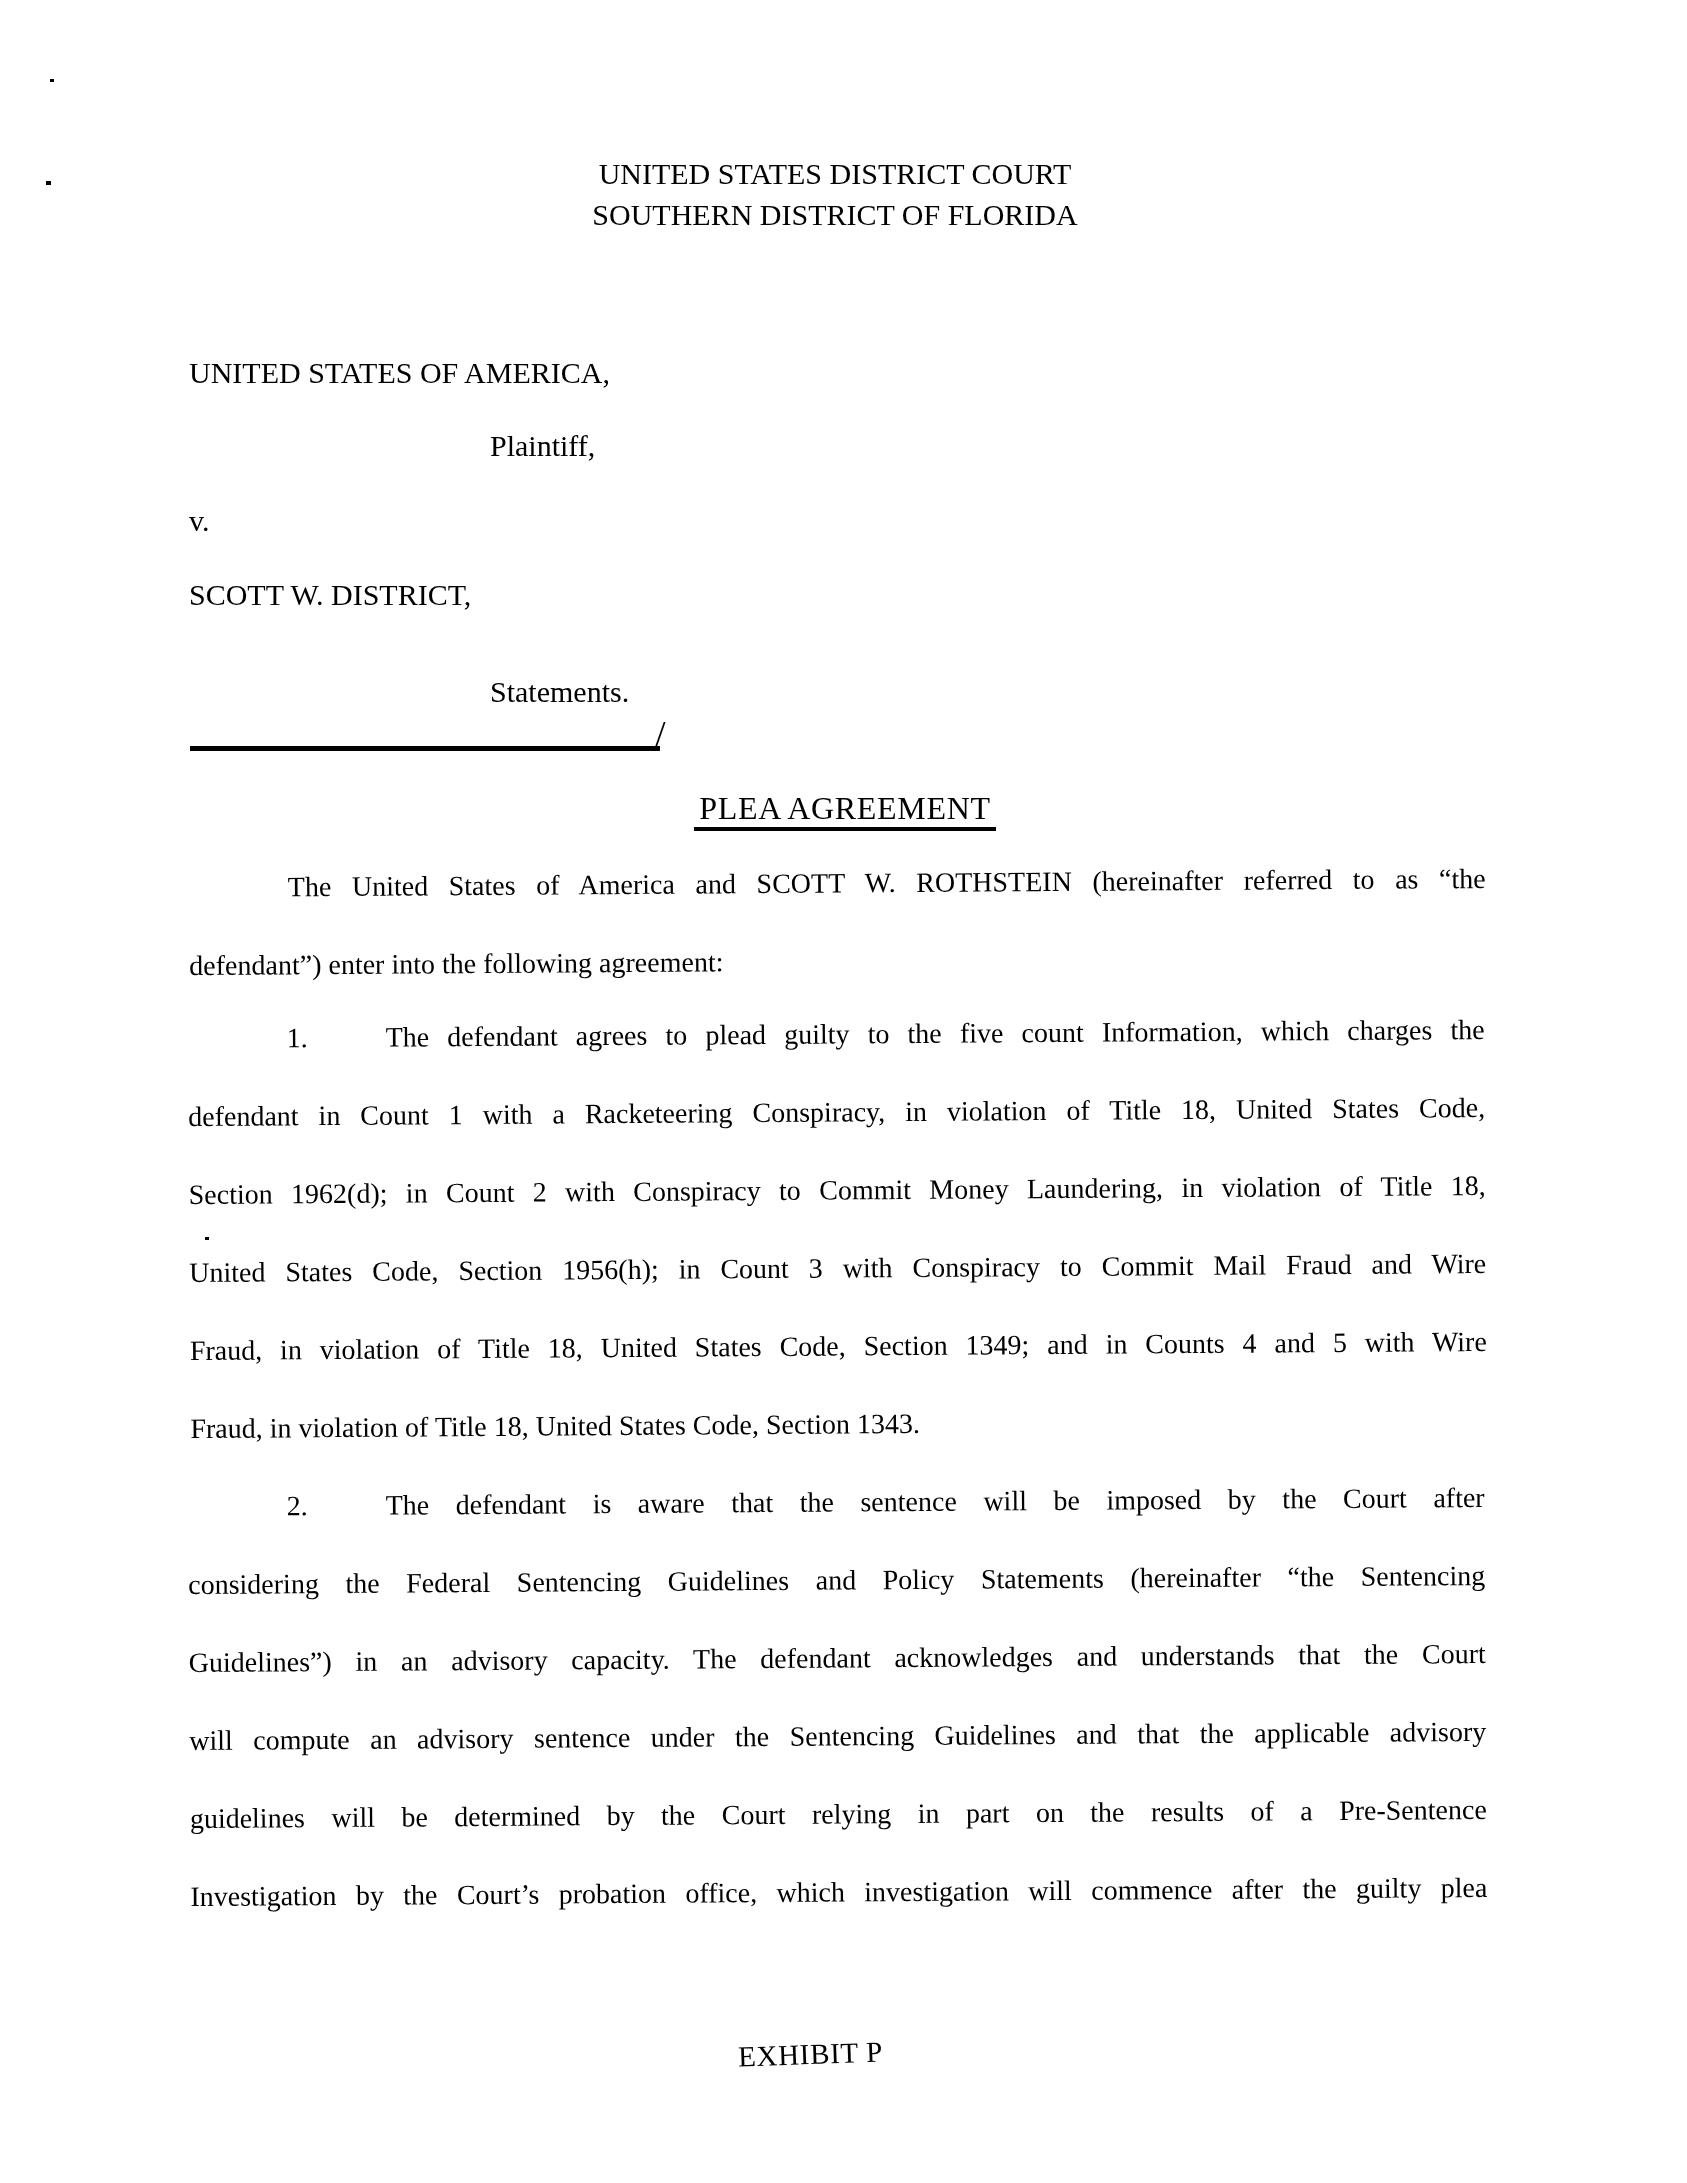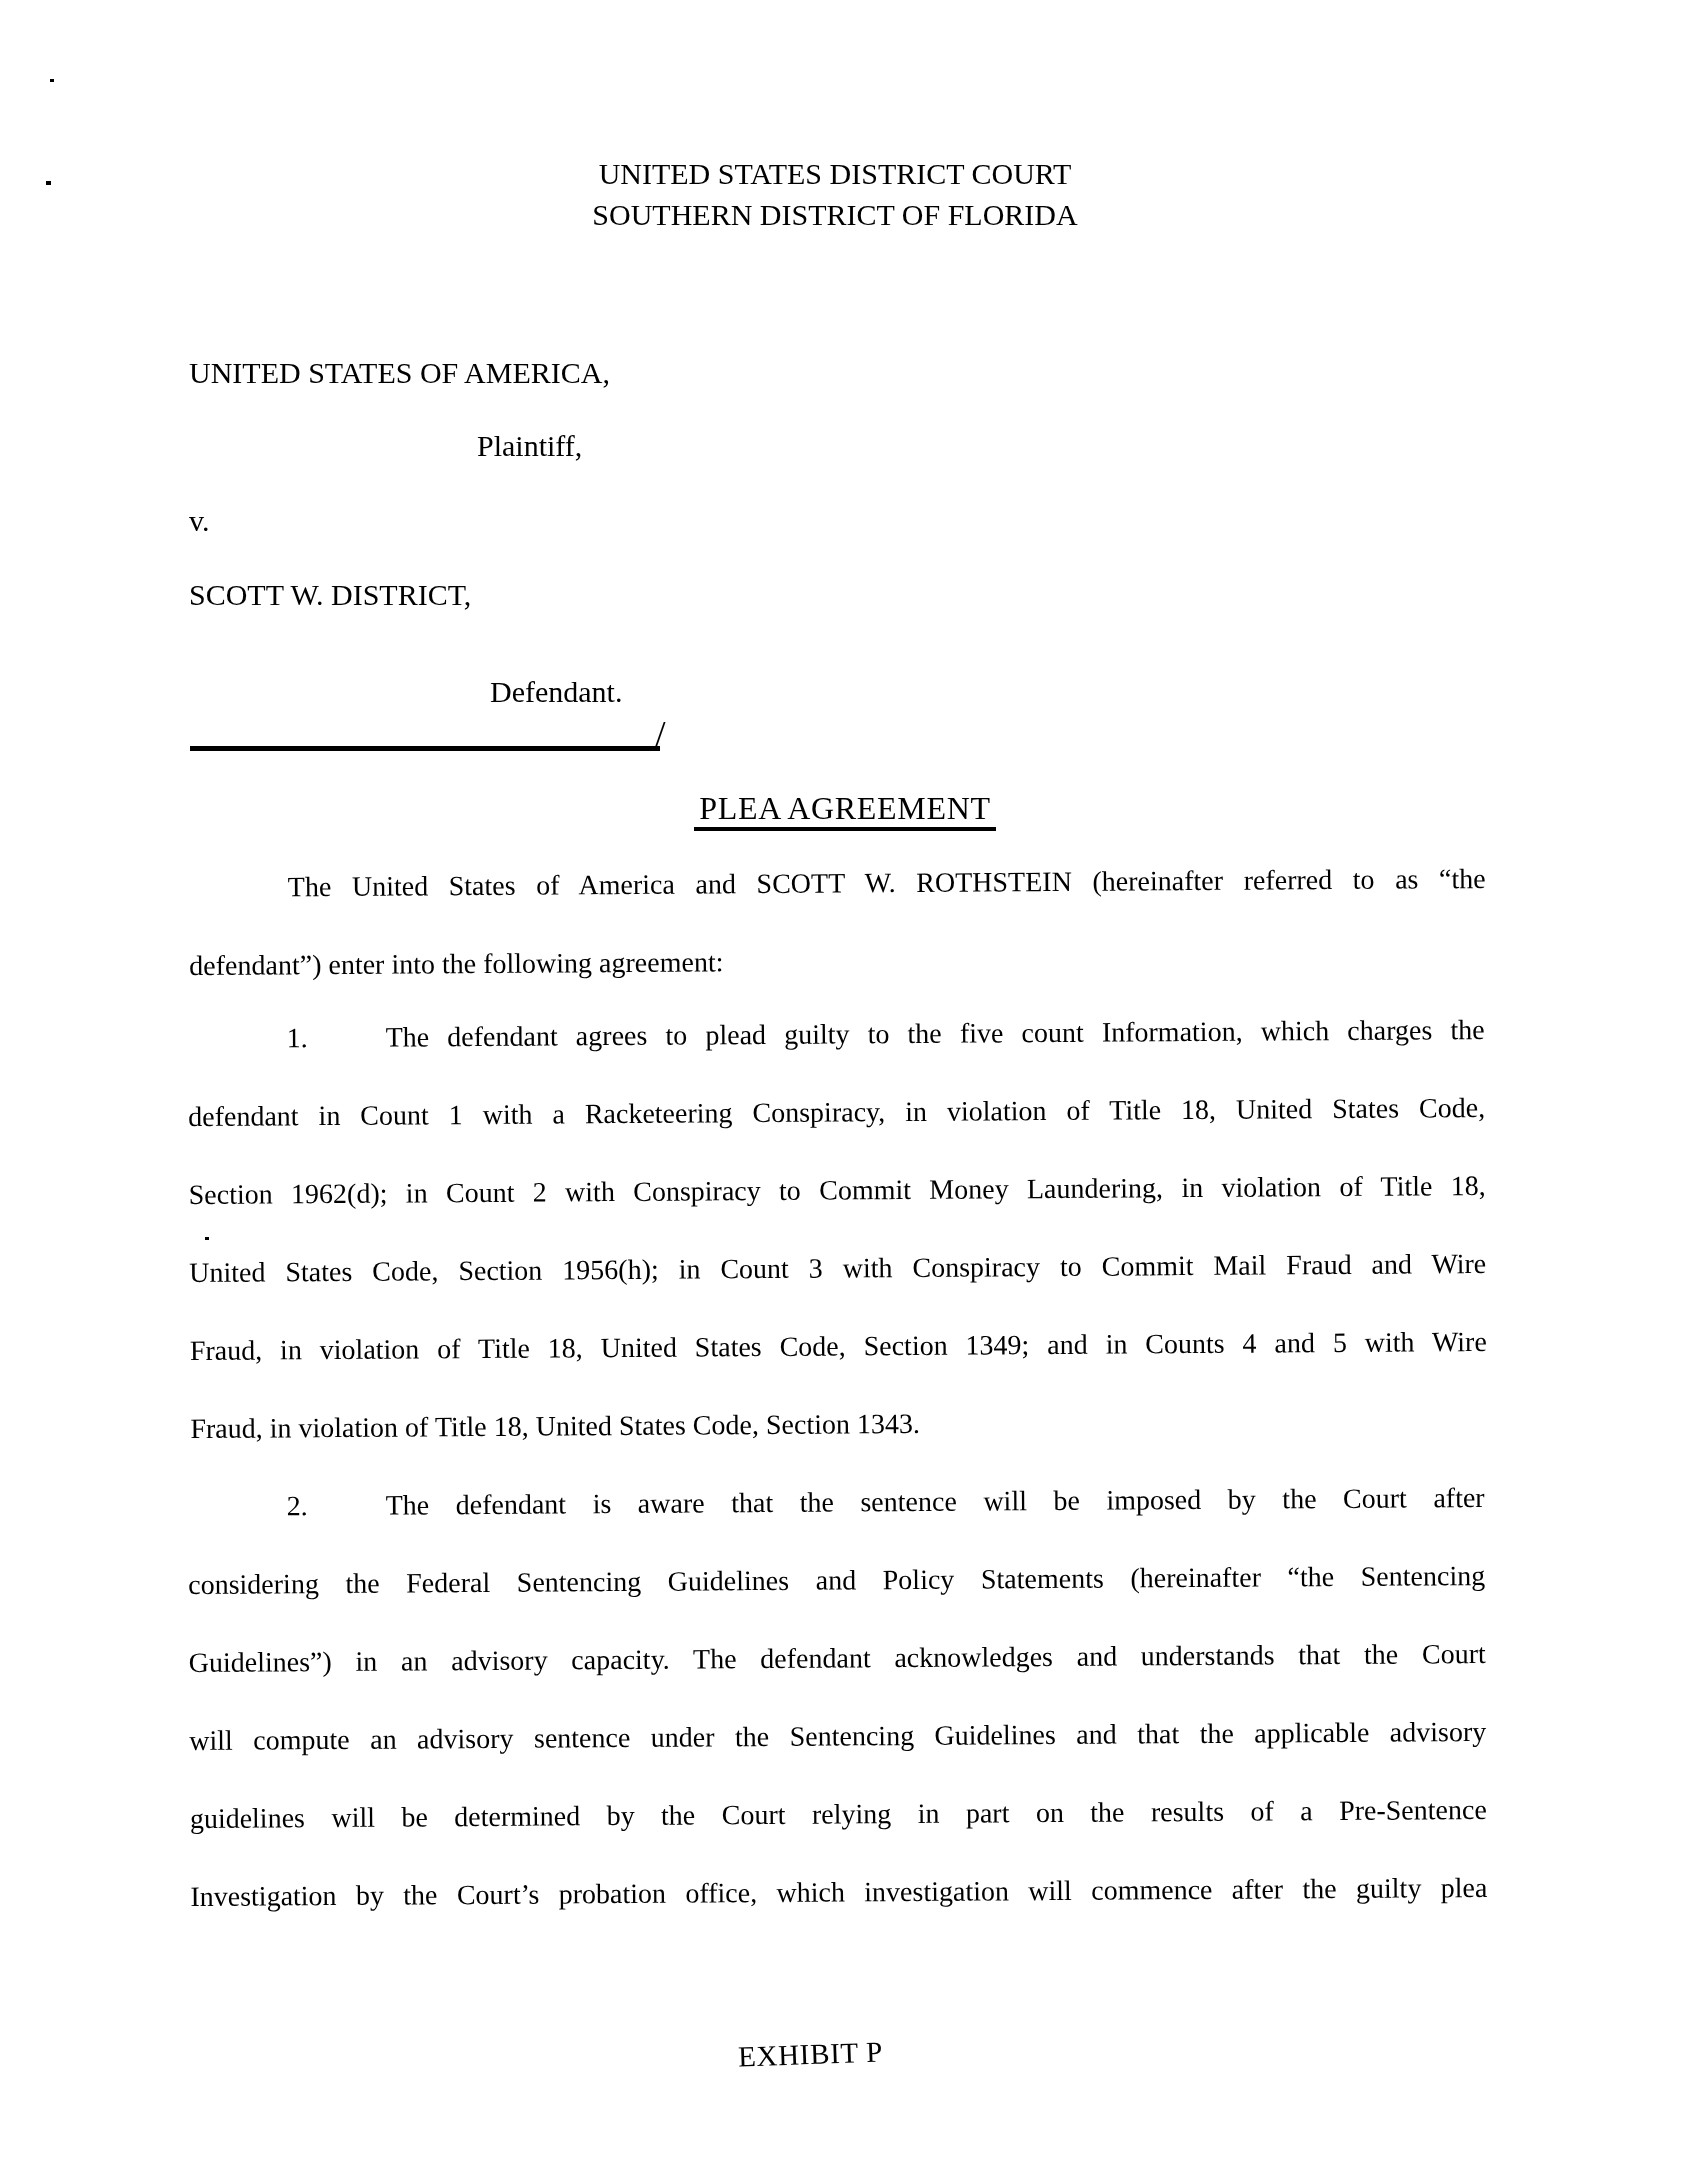--- a/index.html
+++ b/index.html
@@ -76,24 +76,24 @@
 
   <div class="artifact" style="left:50px; top:79px; width:4px; height:3.3px;"></div>
   <div class="artifact" style="left:46px; top:181px; width:5.3px; height:4px;"></div>
   <div class="artifact" style="left:205px; top:1237px; width:4px; height:3.3px;"></div>
 
   <div class="centered hdr" style="top:159px;">UNITED STATES DISTRICT COURT</div>
   <div class="centered hdr" style="top:200px;">SOUTHERN DISTRICT OF FLORIDA</div>
 
 
   <div class="abs cap" style="left:189px; top:358px;">UNITED STATES OF AMERICA,</div>
-  <div class="abs cap" style="left:477px; top:431px;text-align:center;">Plaintiff,</div>
+  <div class="abs cap" style="left:490px; top:431px;text-align:center;">Plaintiff,</div>
   <div class="abs cap" style="left:189px; top:506px;">v.</div>
   <div class="abs cap" style="left:189px; top:580px;">SCOTT W. DISTRICT,</div>
-  <div class="abs cap" style="left:490px; top:677px;">Defendant.</div>
+  <div class="abs cap" style="left:490px; top:677px;">Statements.</div>
   <div class="abs slash" style="left:655px; top:715px;">/</div>
   <div class="abs caption-rule" style="left:190px; top:746px; width:470px;"></div>
 
   <div class="centered doc-title" style="top:792px;">
     <span class="u">PLEA AGREEMENT</span>
   </div>
 
   <div class="para" style="top:849px;">
       <div class="line just"><span class="indent1"></span>The United States of America and SCOTT W. ROTHSTEIN (hereinafter referred to as “the</div>
       <div class="line">defendant”) enter into the following agreement:</div>

